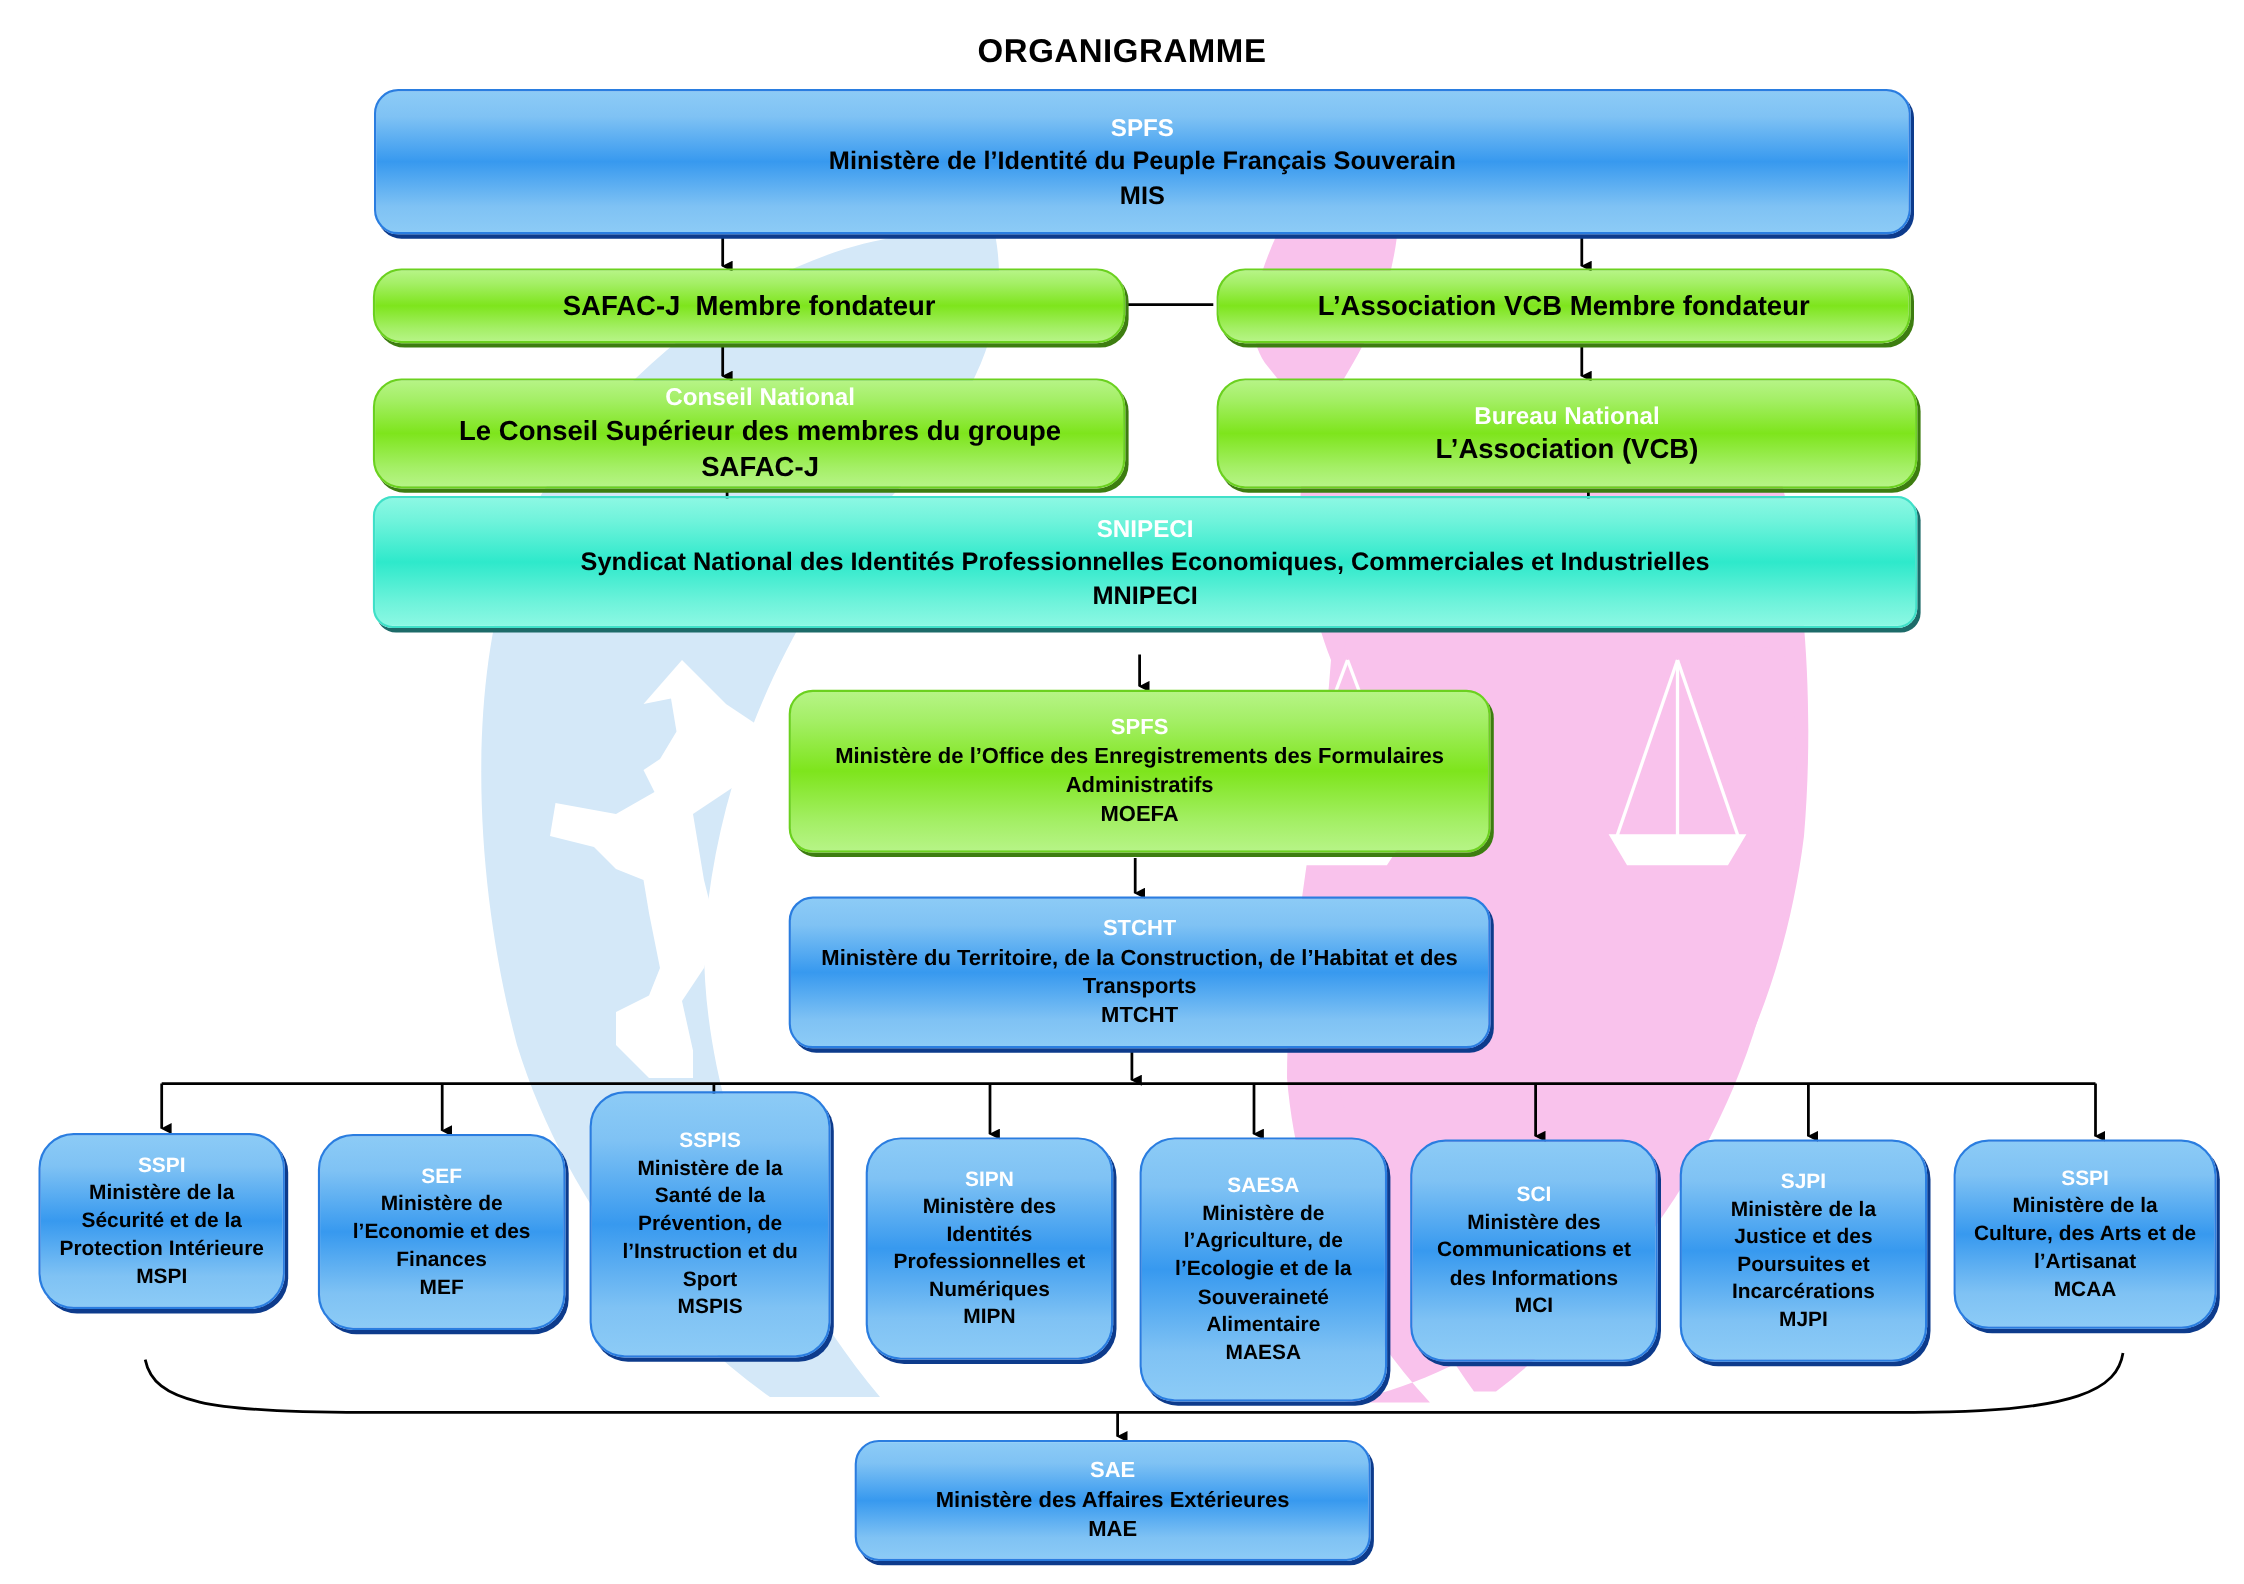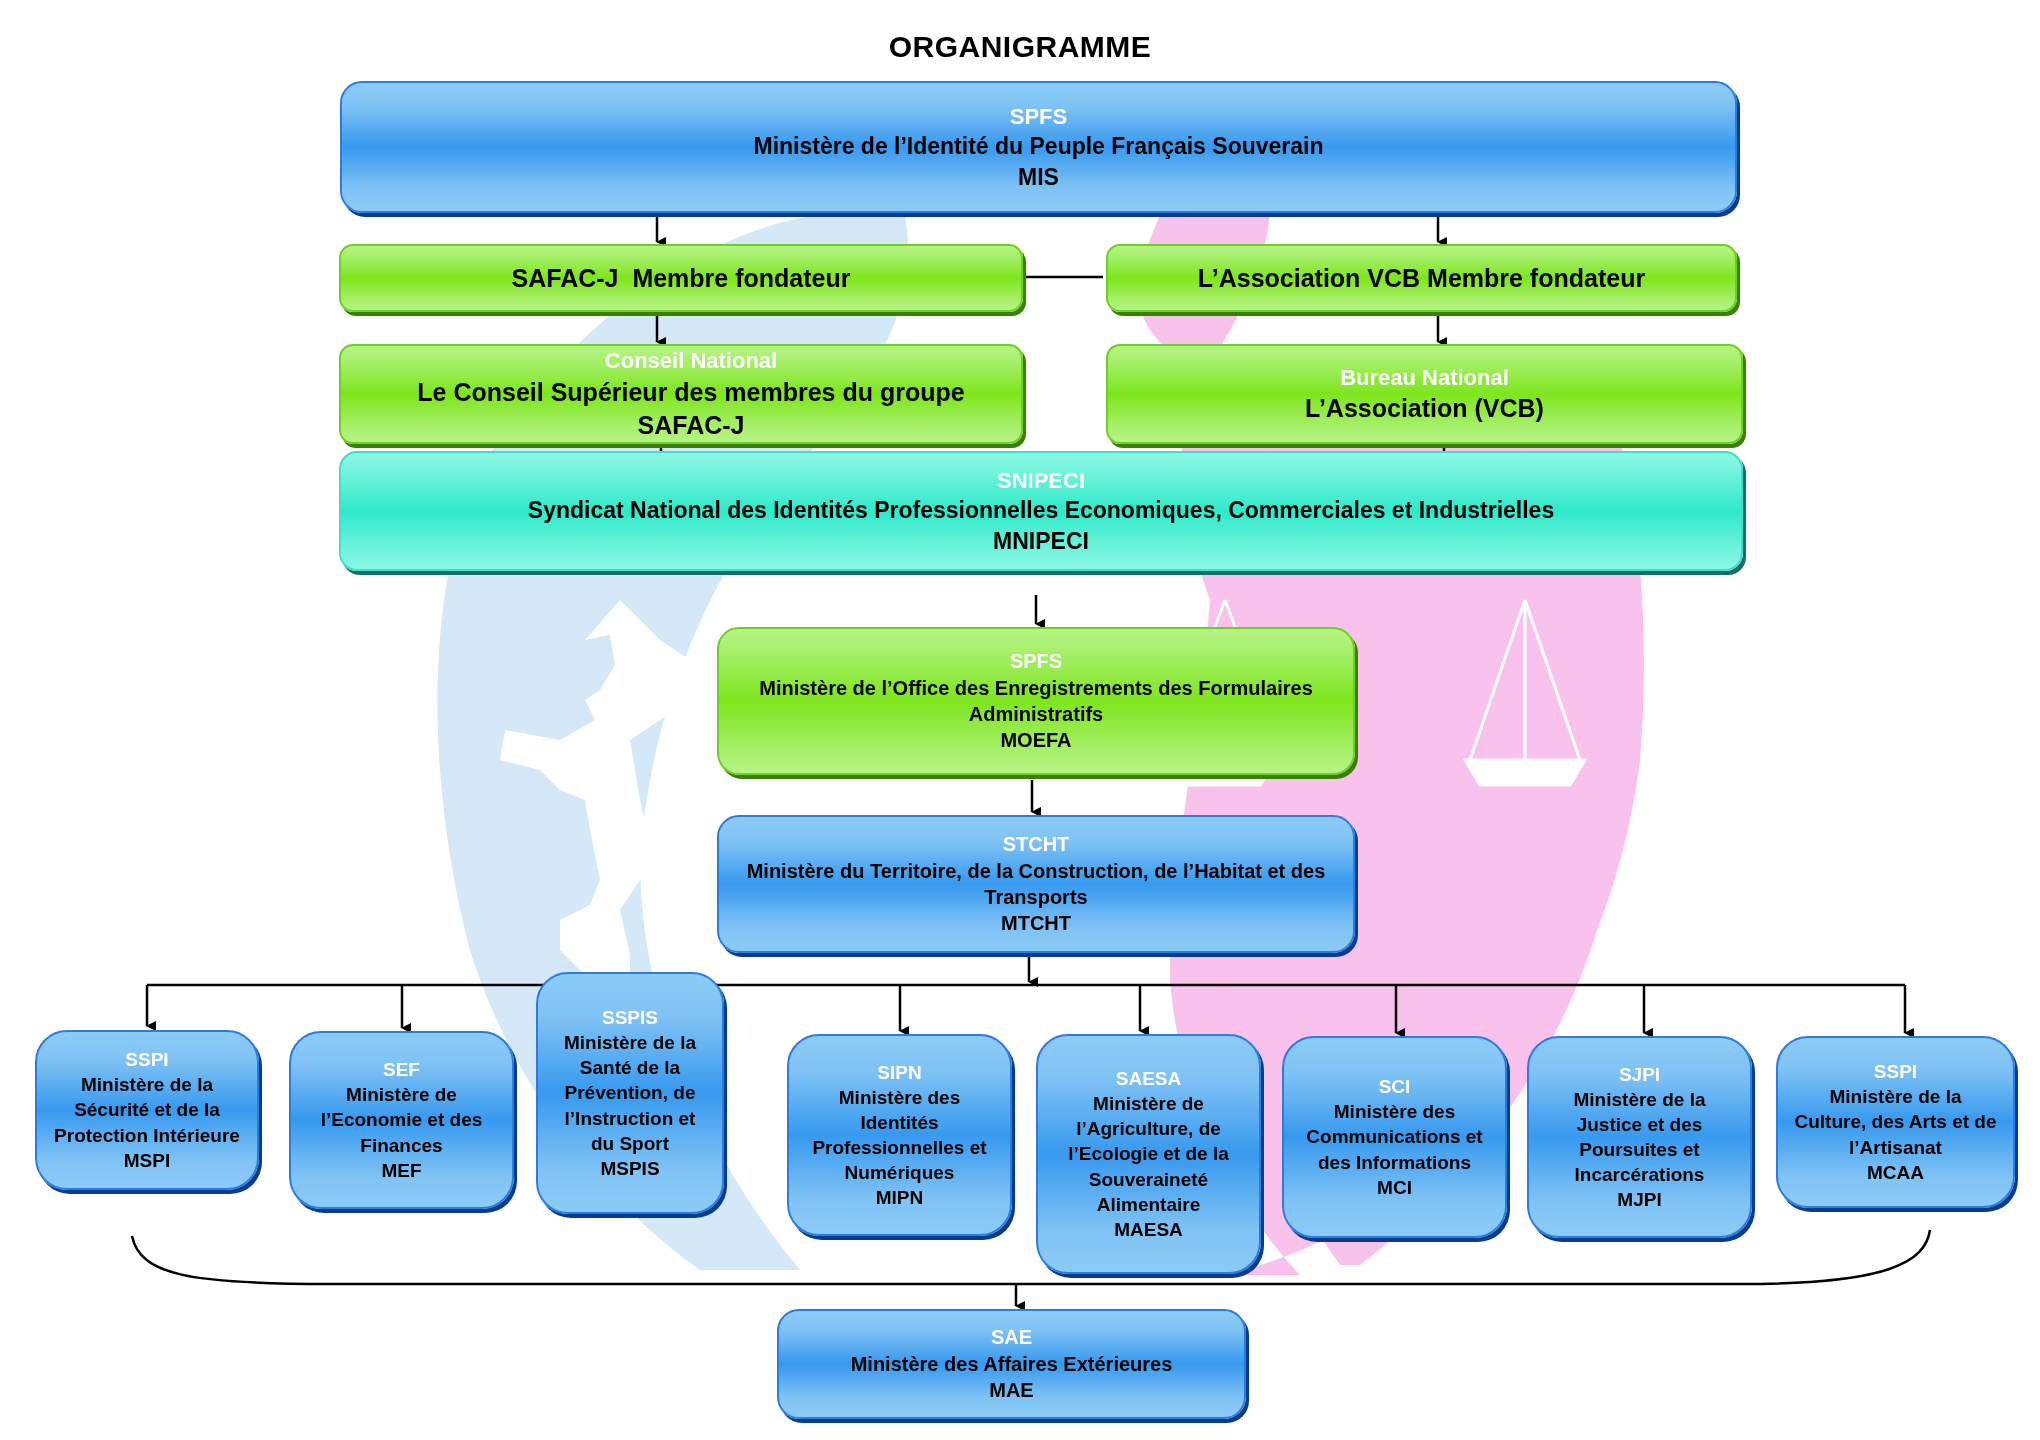--- a/index.html
+++ b/index.html
@@ -9,21 +9,21 @@
   #conn { position:absolute; left:0; top:0; width:2040px; height:1440px; z-index:1; pointer-events:none; }
   .title { position:absolute; left:0; width:2040px; top:30px; text-align:center;
            font-size:30px; font-weight:bold; color:#000; z-index:3; letter-spacing:0.5px; }
   .box { position:absolute; z-index:2; box-sizing:border-box; display:flex; flex-direction:column;
          align-items:center; justify-content:center; text-align:center; padding:4px 14px;
          font-weight:bold; color:#000; line-height:1.32; }
   .box .code { color:#ffffff; }
   .blue { border:2px solid #2a7de0; border-radius:22px;
           background:linear-gradient(to bottom,#8ccbf6 0%,#7fc2f4 18%,#3799ef 50%,#7fc2f4 82%,#8ccbf6 100%);
           box-shadow:3px 4px 0 #0d3b8c; }
-  .green { border:2px solid #6bd11f; border-radius:14px;
+  .green { border:2px solid #6bd11f; border-radius:26px;
            background:linear-gradient(to bottom,#b6f486 0%,#a4ef66 18%,#7ee51c 50%,#a4ef66 82%,#b6f486 100%);
            box-shadow:3px 4px 0 #3d7d10; }
   .teal { border:2px solid #3fe0c8; border-radius:18px;
           background:linear-gradient(to bottom,#8cf8e3 0%,#6ff3db 18%,#2ee9cb 50%,#6ff3db 82%,#8cf8e3 100%);
           box-shadow:3px 4px 0 #1d6b69; }
   .small { font-size:19px; }
   .med { font-size:21px; }
   .big { font-size:23px; }
   .big .code { font-size:22px; }
 </style>
@@ -122,21 +122,21 @@
 <div class="box blue small" style="left:35px; top:1030px; width:224px; height:160px; border-radius:32px;">
   <div class="code">SSPI</div>
   <div>Ministère de la Sécurité et de la Protection Intérieure</div>
   <div>MSPI</div>
 </div>
 <div class="box blue small" style="left:289px; top:1031px; width:225px; height:178px; border-radius:32px;">
   <div class="code">SEF</div>
   <div>Ministère de l’Economie et des Finances</div>
   <div>MEF</div>
 </div>
-<div class="box blue small" style="left:536px; top:972px; width:188px; height:242px; border-radius:32px;align-items:center;">
+<div class="box blue small" style="left:536px; top:992px; width:219px; height:242px; border-radius:32px;align-items:center;">
   <div class="code">SSPIS</div>
   <div>Ministère de la Santé de la Prévention, de l’Instruction et du Sport</div>
   <div>MSPIS</div>
 </div>
 <div class="box blue small" style="left:787px; top:1034px; width:225px; height:202px; border-radius:32px;">
   <div class="code">SIPN</div>
   <div>Ministère des Identités Professionnelles et Numériques</div>
   <div>MIPN</div>
 </div>
 <div class="box blue small" style="left:1036px; top:1034px; width:225px; height:240px; border-radius:32px;">

